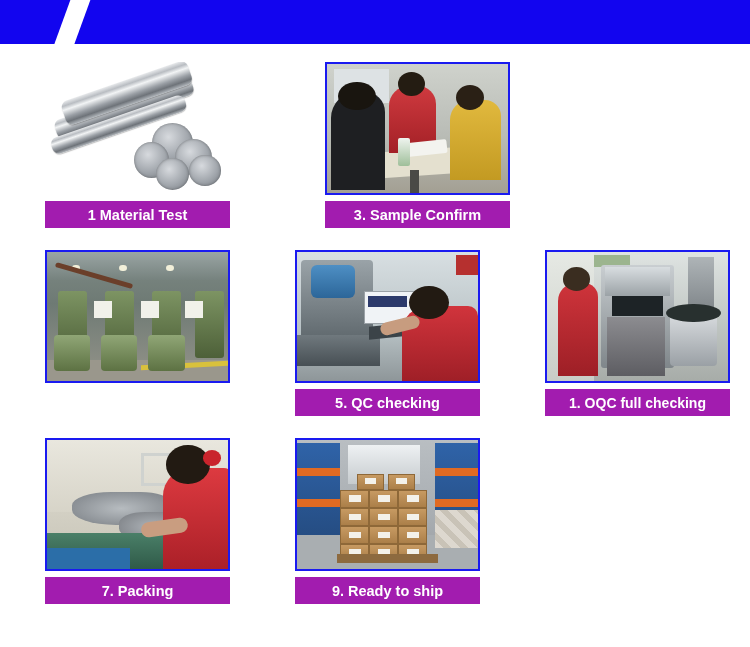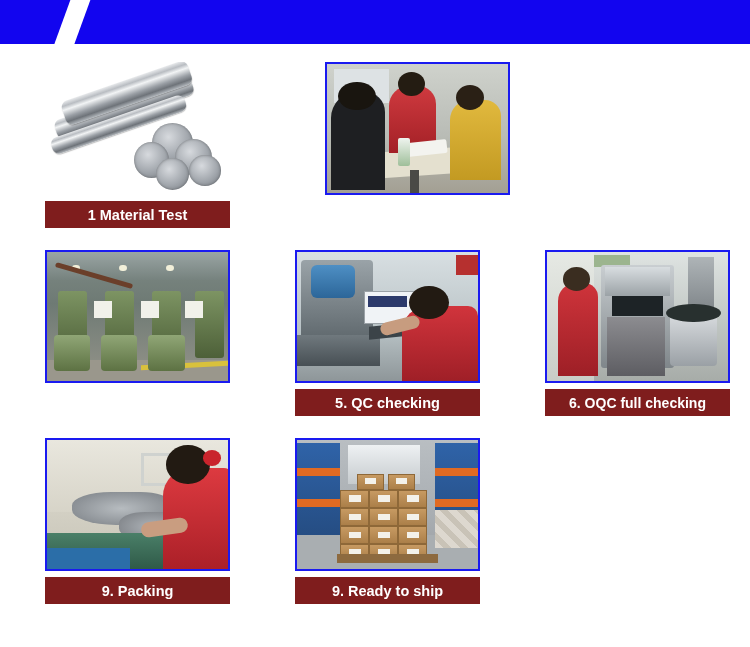--- a/index.html
+++ b/index.html
@@ -68,21 +68,21 @@
     box-sizing: border-box;
   }
   .photo.bordered {
     border: 2px solid #1a1af0;
   }
 
   .caption {
     margin-top: 6px;
     width: 185px;
     height: 27px;
-    background: #7f1d1d;
+    background: #a21caf;
     color: #ffffff;
     font-size: 14.5px;
     font-weight: bold;
     display: flex;
     align-items: center;
     justify-content: center;
     box-sizing: border-box;
     white-space: nowrap;
   }
   .caption.wide { width: 185px; font-size: 14px; }
@@ -235,20 +235,21 @@
         <div class="layer p3-leg"></div>
         <div class="layer p3-p3"></div>
         <div class="layer p3-h3"></div>
         <div class="layer p3-p2"></div>
         <div class="layer p3-h2"></div>
         <div class="layer p3-p1"></div>
         <div class="layer p3-h1"></div>
         <div class="layer p3-paper"></div>
         <div class="layer p3-bottle"></div>
       </div>
+      <div class="caption">3. Sample Confirm</div>
     </div>
   </div>
 
   <div class="row-gap"></div>
 
   <div class="row">
 
     <div class="cell">
       <div class="photo bordered">
         <div class="layer p4-bg"></div>
@@ -297,21 +298,21 @@
         <div class="layer p6-col"></div>
         <div class="layer p6-mach"></div>
         <div class="layer p6-hopper"></div>
         <div class="layer p6-dark"></div>
         <div class="layer p6-body"></div>
         <div class="layer p6-drum"></div>
         <div class="layer p6-drumtop"></div>
         <div class="layer p6-person"></div>
         <div class="layer p6-head"></div>
       </div>
-      <div class="caption wide">6. OQC full checking</div>
+      <div class="caption wide">1. OQC full checking</div>
     </div>
   </div>
 
   <div class="row-gap"></div>
 
   <div class="row">
 
     <div class="cell">
       <div class="photo bordered">
         <div class="layer p7-bg"></div>
@@ -319,21 +320,21 @@
         <div class="layer p7-rack"></div>
         <div class="layer p7-parts"></div>
         <div class="layer p7-parts2"></div>
         <div class="layer p7-table"></div>
         <div class="layer p7-mat"></div>
         <div class="layer p7-person"></div>
         <div class="layer p7-head"></div>
         <div class="layer p7-hair"></div>
         <div class="layer p7-arm"></div>
       </div>
-      <div class="caption">9. Packing</div>
+      <div class="caption">7. Packing</div>
     </div>
 
     <div class="cell">
       <div class="photo bordered">
         <div class="layer p8-bg"></div>
         <div class="layer p8-door"></div>
         <div class="layer p8-floor"></div>
         <div class="layer p8-shelfL"></div>
         <div class="layer p8-shelfR"></div>
         <div class="layer p8-beamL"></div>

